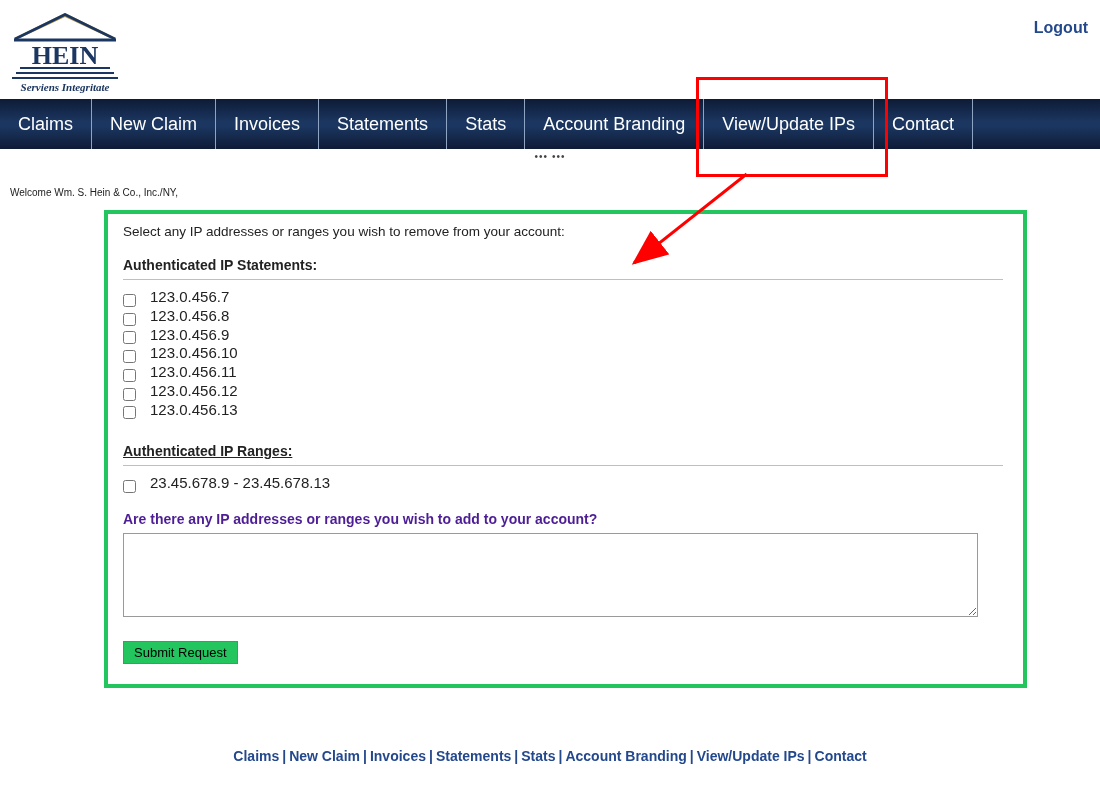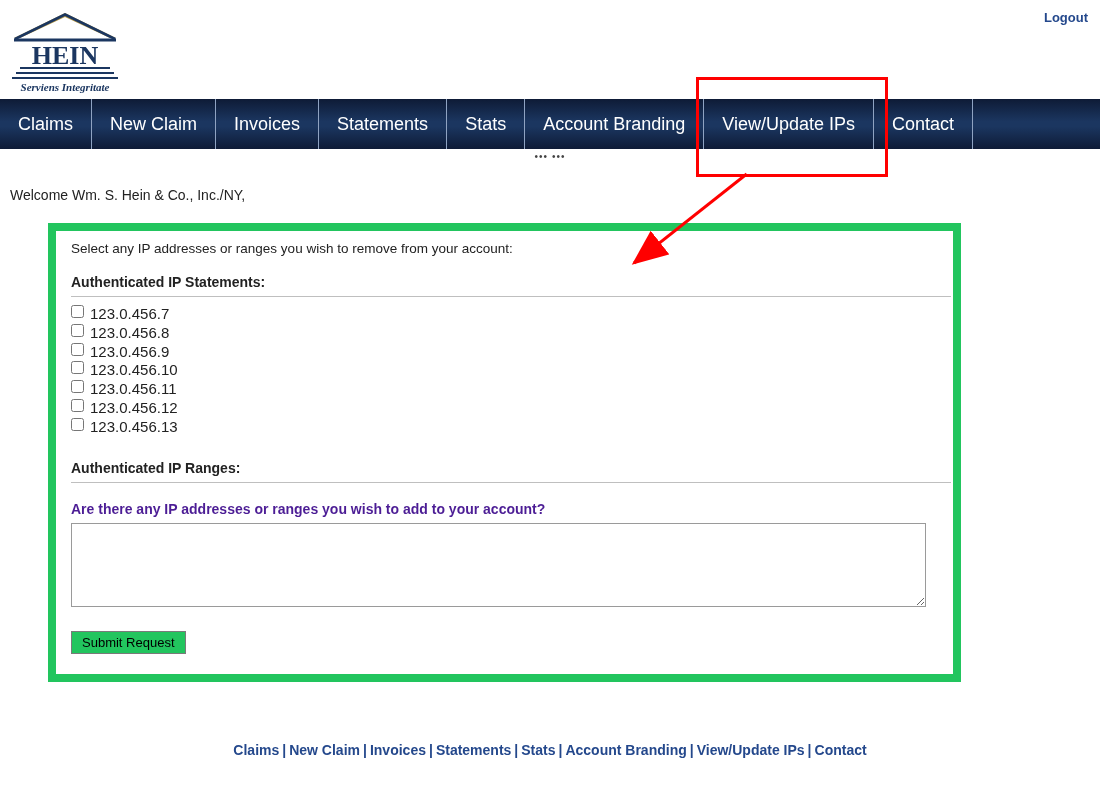--- a/index.html
+++ b/index.html
@@ -9,23 +9,23 @@
     background: #ffffff;
     color: #000;
     width: 1100px;
   }
   .page {
     width: 1100px;
     position: relative;
   }
   .top-right {
     position: absolute;
-    top: 10px;
+    top: 19px;
     right: 12px;
-    font-size: 13px;
+    font-size: 16px;
     margin-left: 12px;
   }
   .top-right a {
     color: #24488c;
     font-weight: bold;
     text-decoration: none;
   }
   .logo-wrap {
     padding: 8px 0 0 6px;
   }
@@ -57,31 +57,31 @@
   .drag-dots {
     text-align: center;
     font-size: 10px;
     letter-spacing: 1px;
     color: #444;
     margin-top: 2px;
     user-select: none;
   }
 
   .welcome {
-    font-size: 14px;
-    color: #222;
-    padding: 25px 0 20px 10px;
+    font-size: 10px;
+    color: #222;
+    padding: 25px 0 12px 10px;
   }
 
   .content {
     position: relative;
-    margin: 0 0 0 48px;
+    margin: 0 0 0 104px;
     width: 880px;
-    border: 8px solid #22c55e;
-    padding: 10px 2px 20px 15px;
+    border: 4px solid #22c55e;
+    padding: 10px 20px 20px 15px;
   }
 
   .intro {
     font-size: 13.5px;
     color: #222;
     margin: 0 0 18px 0;
   }
 
   .section-title {
     font-weight: bold;
@@ -94,22 +94,22 @@
     border-top: 1px solid #bfbfbf;
     margin: 6px 0 8px 0;
   }
   .check-list {
     font-size: 15px;
     color: #222;
     line-height: 1.25;
   }
   .check-list .row {
     display: flex;
-    align-items: flex-start;
-    gap: 6px;
+    align-items: flex-end;
+    gap: 14px;
     line-height: 1.25;
   }
   .check-list input[type="checkbox"] {
     margin: 0;
   }
   .question {
     font-weight: bold;
     color: #4c1d95;
     font-size: 14px;
     margin: 18px 0 6px 0;
@@ -235,23 +235,27 @@
         <div class="row">
           <input type="checkbox" style="">
           <span>123.0.456.12</span>
         </div>
         <div class="row">
           <input type="checkbox" style="">
           <span>123.0.456.13</span>
         </div>
       </div>
 
-    <div class="section-title" style="margin-top:24px;">Authenticated IP Ranges:</div>
+    <div class="section-title" style="margin-top:24px;text-decoration:underline;">Authenticated IP Ranges:</div>
     <hr class="section-hr">
     <div class="check-list" id="range-list">
+        <div class="row">
+          <input type="checkbox" style="">
+          <span>23.45.678.9 - 23.45.678.13</span>
+        </div>
       </div>
 
     <div class="question">Are there any IP addresses or ranges you wish to add to your account?</div>
     <textarea class="add-box" style=""></textarea>
 
     <div class="submit-wrap">
       <button class="submit">Submit Request</button>
     </div>
   </div>
 

